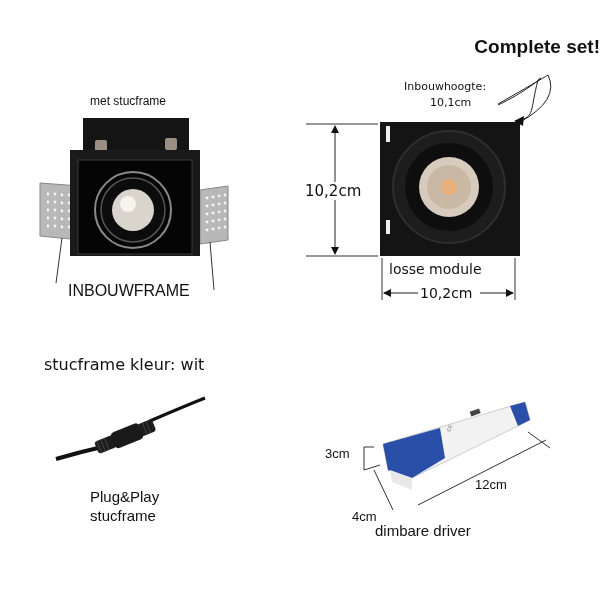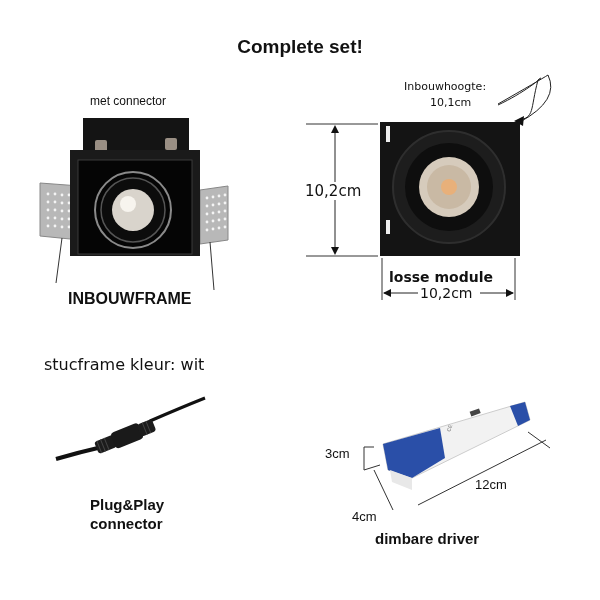--- a/index.html
+++ b/index.html
@@ -1,30 +1,30 @@
 <!DOCTYPE html>
 <html><head>
 <meta charset="utf-8">
 <style>
   html, body { margin: 0; padding: 0; background: #ffffff; }
   body { width: 600px; height: 600px; position: relative; overflow: hidden; font-family: "Liberation Sans", sans-serif; color: #111; }
   .abs { position: absolute; text-align: center; }
-  .title { left: 0; width: 600px; top: 36px; text-align: center; font-weight: bold; font-size: 19px; }
+  .title { left: 0; width: 600px; top: 36px; text-align: right; font-weight: bold; font-size: 19px; }
   .lbl-small { font-size: 12px; }
-  .lbl-bold { font-weight: bold; font-size: 15px; margin-top: 8px; }
+  .lbl-bold { font-weight: normal; font-size: 15px; }
   .lbl-dejavu { font-family: "DejaVu Sans", sans-serif; }
   svg { position: absolute; left: 0; top: 0; }
 </style>
 </head>
 <body>
 
 <div class="abs title">Complete set!</div>
 
 <div>
-  <div class="abs lbl-small" style="left:90px; top:94px;">met connector</div>
+  <div class="abs lbl-small" style="left:90px; top:94px;">met stucframe</div>
 
   <svg width="600" height="600">
 
     <polygon points="40,183 80,186 80,240 40,236" fill="#b8b8b8" stroke="#888" stroke-width="1"></polygon>
     <polygon points="200,190 228,186 228,240 200,244" fill="#b8b8b8" stroke="#888" stroke-width="1"></polygon>
     <g fill="#f4f4f4">
       <circle cx="48" cy="194" r="1.4"></circle>
         <circle cx="55" cy="194" r="1.4"></circle>
         <circle cx="62" cy="195" r="1.4"></circle>
         <circle cx="69" cy="195" r="1.4"></circle>
@@ -133,21 +133,21 @@
       <rect x="112" y="428" width="30" height="17" rx="4" fill="#1a1a1a"></rect>
       <rect x="140" y="430" width="16" height="13" rx="3" fill="#1c1c1c"></rect>
       <line x1="97" y1="430" x2="97" y2="443" stroke="#444" stroke-width="1"></line>
       <line x1="101" y1="430" x2="101" y2="443" stroke="#444" stroke-width="1"></line>
       <line x1="105" y1="430" x2="105" y2="443" stroke="#444" stroke-width="1"></line>
       <line x1="146" y1="430" x2="146" y2="443" stroke="#444" stroke-width="1"></line>
       <line x1="150" y1="430" x2="150" y2="443" stroke="#444" stroke-width="1"></line>
     </g>
   </svg>
   <div class="abs lbl-bold" style="left:90px; top:488px;">Plug&amp;Play</div>
-  <div class="abs lbl-bold" style="left:90px; top:507px;">connector</div>
+  <div class="abs lbl-bold" style="left:90px; top:507px;">stucframe</div>
 </div>
 
 <div>
   <svg width="600" height="600">
 
     <polygon points="383,444 525,402 530,420 412,478 388,470" fill="#f2f2f2" stroke="#ccc" stroke-width="1"></polygon>
     <polygon points="383,444 440,428 445,458 412,478 388,470" fill="#2a4fa8"></polygon>
     <polygon points="510,406 525,402 530,420 518,426" fill="#2a4fa8"></polygon>
     <polygon points="390,470 412,478 412,490 392,482" fill="#e8e8e8"></polygon>
 

